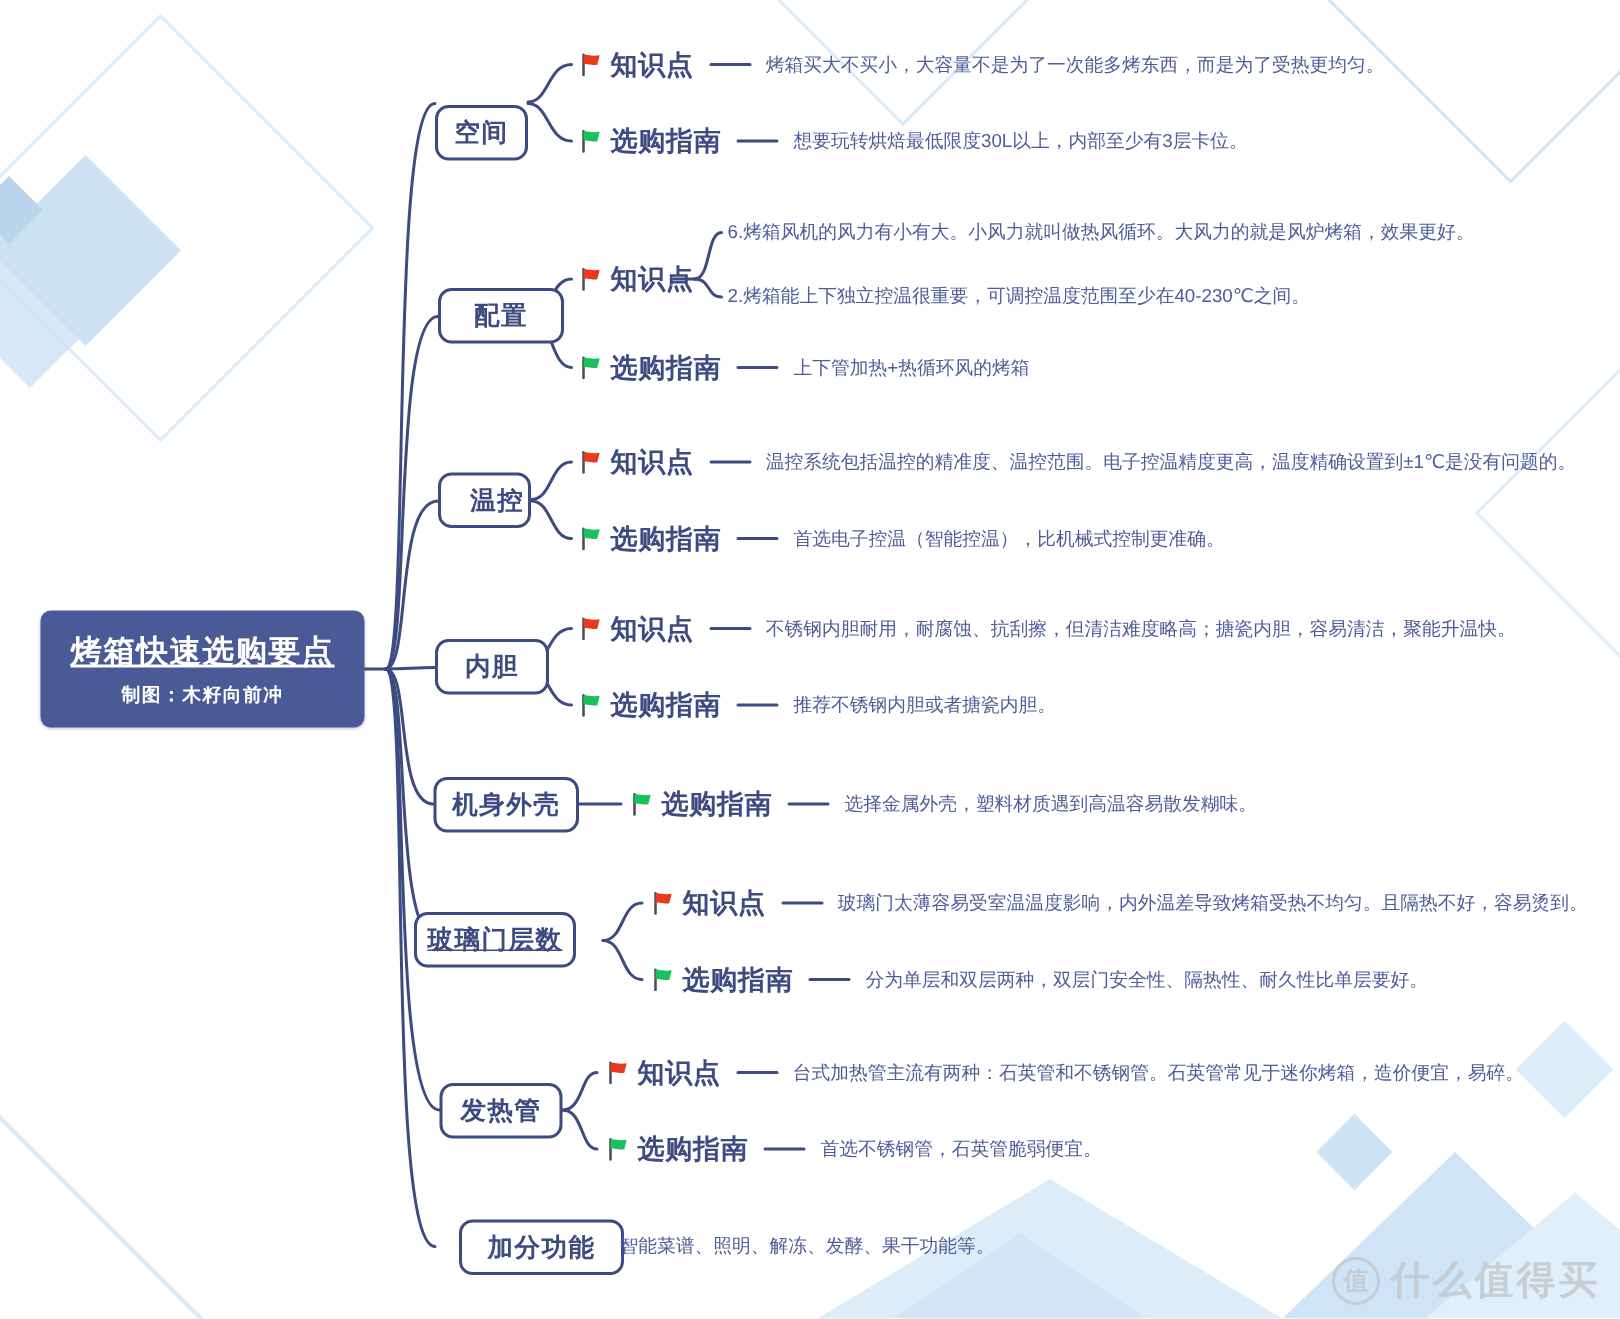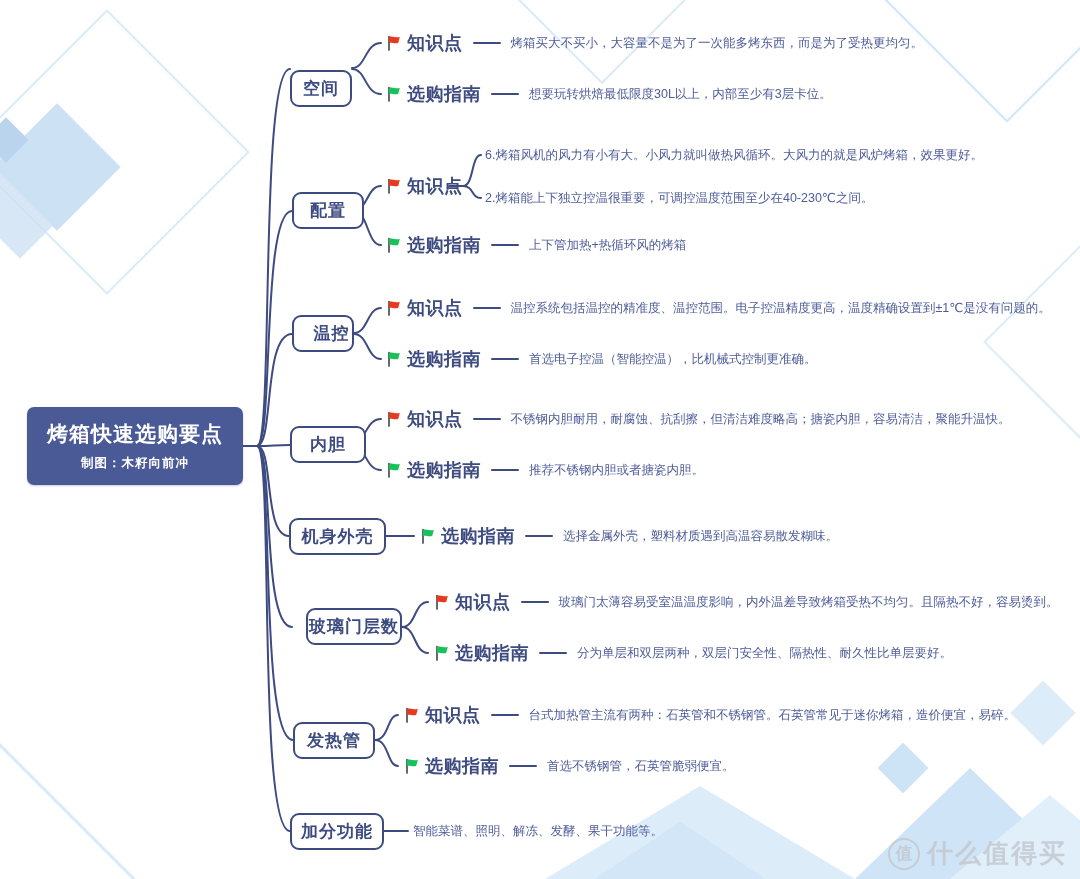--- a/index.html
+++ b/index.html
@@ -14,21 +14,21 @@
   
   .wires{position:absolute;left:0;top:0;z-index:1;pointer-events:none;}
   .wires path{stroke:#3d4b80;stroke-width:2;fill:none;stroke-linecap:round;}
   
   .root{
     position:absolute;left:27px;top:407px;width:216px;height:78px;z-index:2;
     background:#4a5a96;border-radius:7px;color:#fff;
     display:flex;flex-direction:column;align-items:center;justify-content:center;gap:7px;
     box-shadow:0 1px 2px rgba(40,55,100,.25);
   }
-  .root-title{font-size:21px;font-weight:bold;letter-spacing:1px;}
+  .root-title{font-size:21px;font-weight:bold;letter-spacing:1px;text-decoration:underline;}
   .root-sub{font-size:12.5px;font-weight:bold;letter-spacing:1px;}
   
   .node{
     position:absolute;height:37px;z-index:2;box-sizing:border-box;
     background:#fff;border:2px solid #3d4b80;border-radius:9px;
     color:#3d4b80;font-size:17px;font-weight:bold;letter-spacing:1px;
     display:flex;align-items:center;justify-content:center;
   }
   
   .row{
@@ -98,27 +98,27 @@
     <path d="M375 740 C389 740 387 766 398 766"></path>
     <path d="M384 831 H408"></path>
   </svg>
 
   <div class="root">
     <div class="root-title">烤箱快速选购要点</div>
     <div class="root-sub">制图：木籽向前冲</div>
   </div>
 
   <div class="node" style="left:290px;top:50px;width:62px;margin-top:20px;">空间</div>
-  <div class="node" style="left:292px;top:192px;width:72px;">配置</div>
+  <div class="node" style="left:292px;top:192px;width:84px;">配置</div>
   <div class="node" style="left:292px;top:315px;width:62px;padding-left:17px;">温控</div>
   <div class="node" style="left:290px;top:426px;width:76px;">内胆</div>
   <div class="node" style="left:289px;top:518px;width:97px;">机身外壳</div>
-  <div class="node" style="left:306px;top:608px;width:96px;">玻璃门层数</div>
+  <div class="node" style="left:276px;top:608px;width:108px;text-decoration:underline;">玻璃门层数</div>
   <div class="node" style="left:293px;top:722px;width:82px;">发热管</div>
-  <div class="node" style="left:290px;top:813px;width:94px;">加分功能</div>
+  <div class="node" style="left:306px;top:813px;width:110px;">加分功能</div>
 
   <div class="row" style="left:386px;top:43px;">
     <span class="flag">
         <svg width="15" height="16" viewBox="0 0 15 16">
           <path d="M3 1.5 V15" stroke="#4a4f57" stroke-width="1.7" stroke-linecap="round"></path>
           <path d="M3 1.8 C5.5 .9 7.5 2.8 13.8 1.9 L12.2 8.1 C7.5 8.9 6 7.1 3 7.9 Z" fill="#e8391f"></path>
         </svg>
       </span>
     <span class="label">知识点</span>
     <span class="dash"></span>

